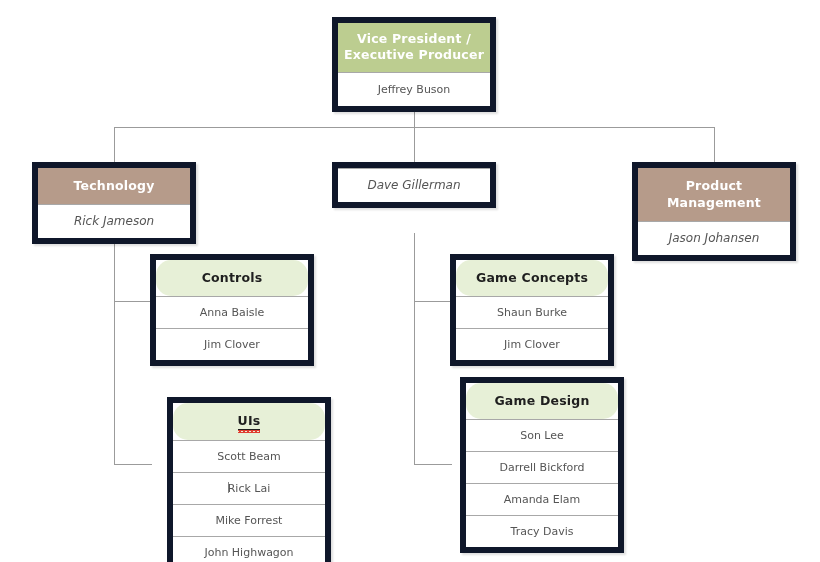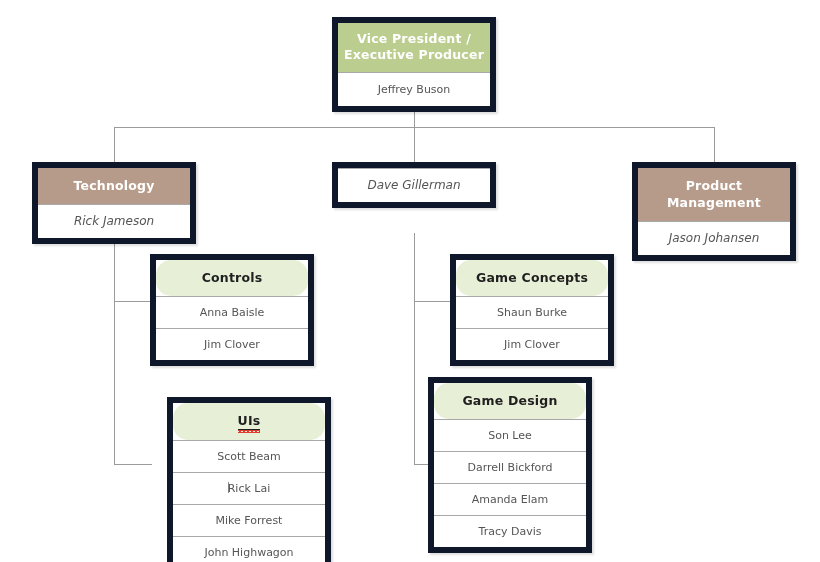--- a/index.html
+++ b/index.html
@@ -164,21 +164,21 @@
     <div class="row">Mike Forrest</div>
     <div class="row">John Highwagon</div>
   </div>
 
   <div class="node lvl3" style="left:450px;top:254px;">
     <div class="hdr">Game Concepts</div>
     <div class="row">Shaun Burke</div>
     <div class="row">Jim Clover</div>
   </div>
 
-  <div class="node lvl3" style="left:428px;top:377px;">
+  <div class="node lvl3" style="left:460px;top:377px;">
     <div class="hdr">Game Design</div>
     <div class="row">Son Lee</div>
     <div class="row">Darrell Bickford</div>
     <div class="row">Amanda Elam</div>
     <div class="row">Tracy Davis</div>
   </div>
 
 </div>
 
 </body></html>

